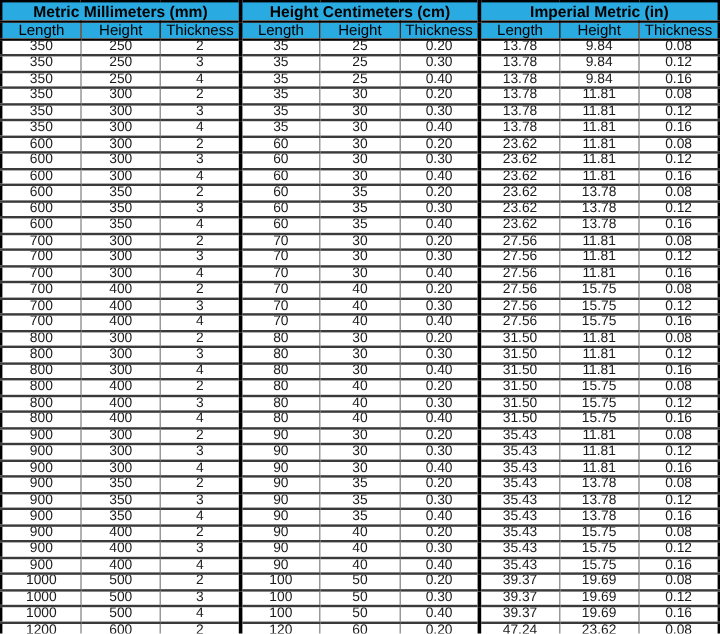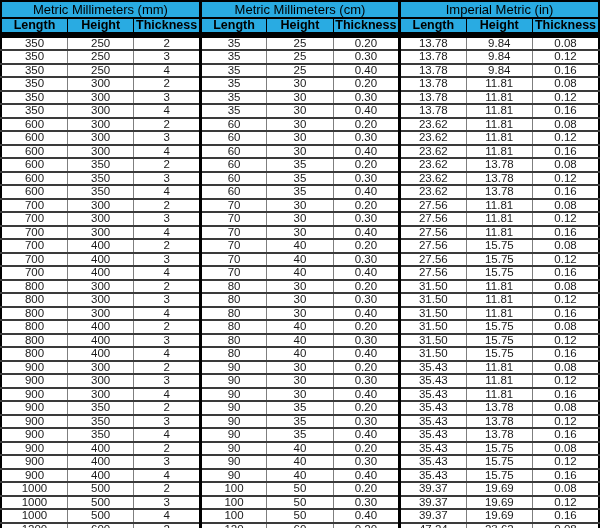--- a/index.html
+++ b/index.html
@@ -31,28 +31,28 @@
     line-height: 1;
   }
   thead th {
     background: #29ABE2;
     color: #000000;
     border: 1px solid #000000;
   }
   tr.section-titles th {
     height: 15px;
     font-size: 13px;
-    font-weight: normal;
+    font-weight: bold;
     border-bottom: 2px solid #000000;
   }
   tr.col-headers th {
     height: 12px;
     font-size: 12.5px;
-    font-weight: bold;
-    border-bottom: 6px solid #000000;
+    font-weight: normal;
+    border-bottom: 2px solid #000000;
   }
   tbody td {
     font-size: 11.5px;
     color: #1a1a1a;
     border-left: 1px solid #7f7f7f;
     border-right: 1px solid #7f7f7f;
     border-top: 2px solid #3a3a3a;
     border-bottom: 2px solid #3a3a3a;
     background: #ffffff;
   }
@@ -61,21 +61,21 @@
   }
 </style>
 </head>
 <body>
 
 <div class="table-wrap">
   <table class="conv">
     <thead>
       <tr class="section-titles" id="section-title-row">
           <th colspan="3">Metric Millimeters (mm)</th>
-          <th colspan="3" class="sec-start">Metric Millimeters (cm)</th>
+          <th colspan="3" class="sec-start">Height Centimeters (cm)</th>
           <th colspan="3" class="sec-start">Imperial Metric (in)</th>
         </tr>
       <tr class="col-headers" id="column-header-row">
           <th>Length</th>
           <th>Height</th>
           <th>Thickness</th>
           <th class="sec-start">Length</th>
           <th>Height</th>
           <th>Thickness</th>
           <th class="sec-start">Length</th>

